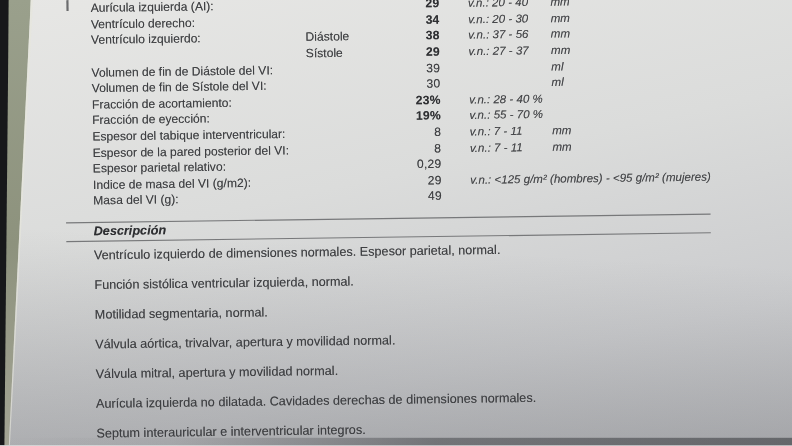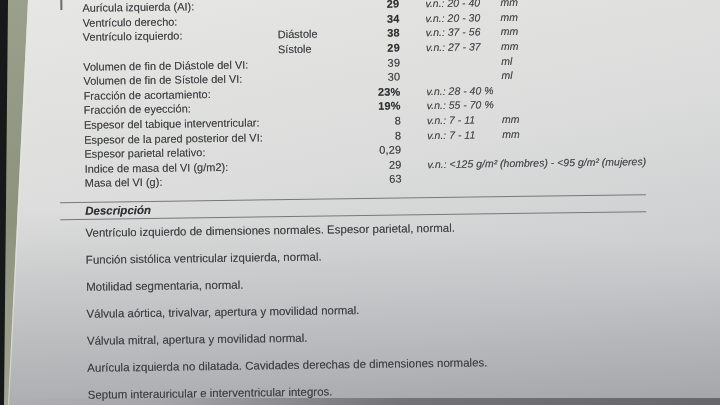--- a/index.html
+++ b/index.html
@@ -146,21 +146,21 @@
       <div class="t-row">
         <div class="c-label">Indice de masa del VI (g/m2):</div>
         <div class="c-phase"></div>
         <div class="c-value">29</div>
         <div class="c-vn">v.n.: &lt;125 g/m² (hombres) - &lt;95 g/m² (mujeres)</div>
         <div class="c-unit"></div>
       </div>
       <div class="t-row">
         <div class="c-label">Masa del VI (g):</div>
         <div class="c-phase"></div>
-        <div class="c-value">63</div>
+        <div class="c-value">49</div>
         <div class="c-vn"></div>
         <div class="c-unit"></div>
       </div>
     </div>
 
   <div class="rule rule-top" style="margin-top:202px;"></div>
   <div class="desc-heading">Descripción</div>
   <div class="rule"></div>
 
   <div class="desc-list">

